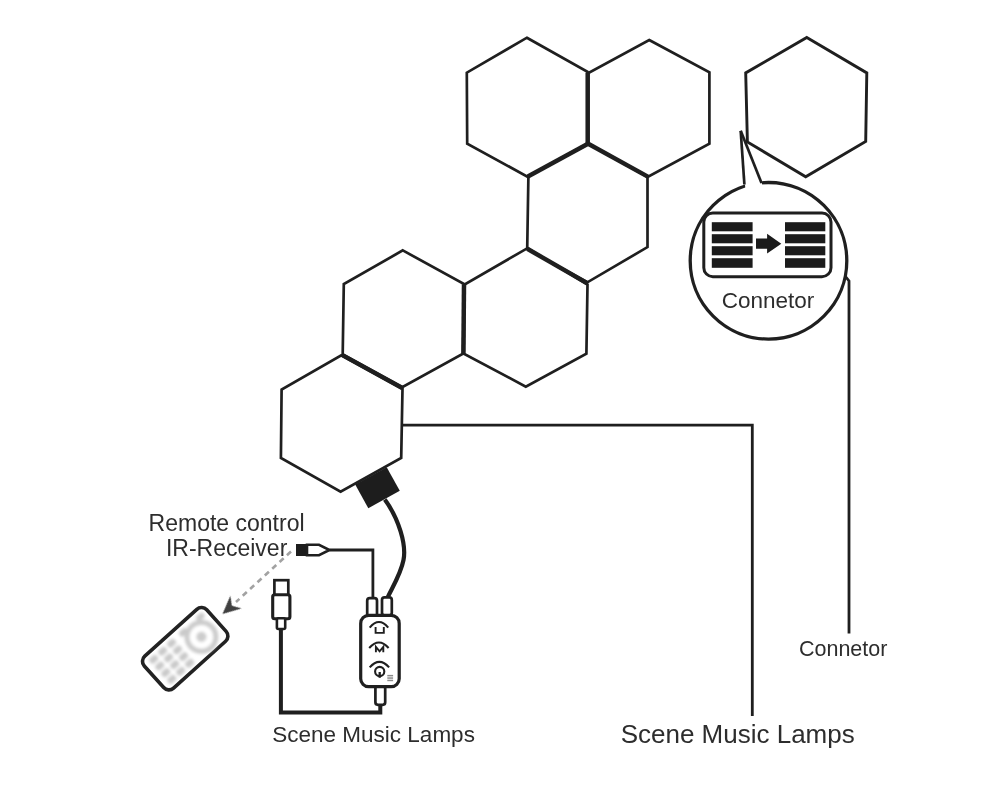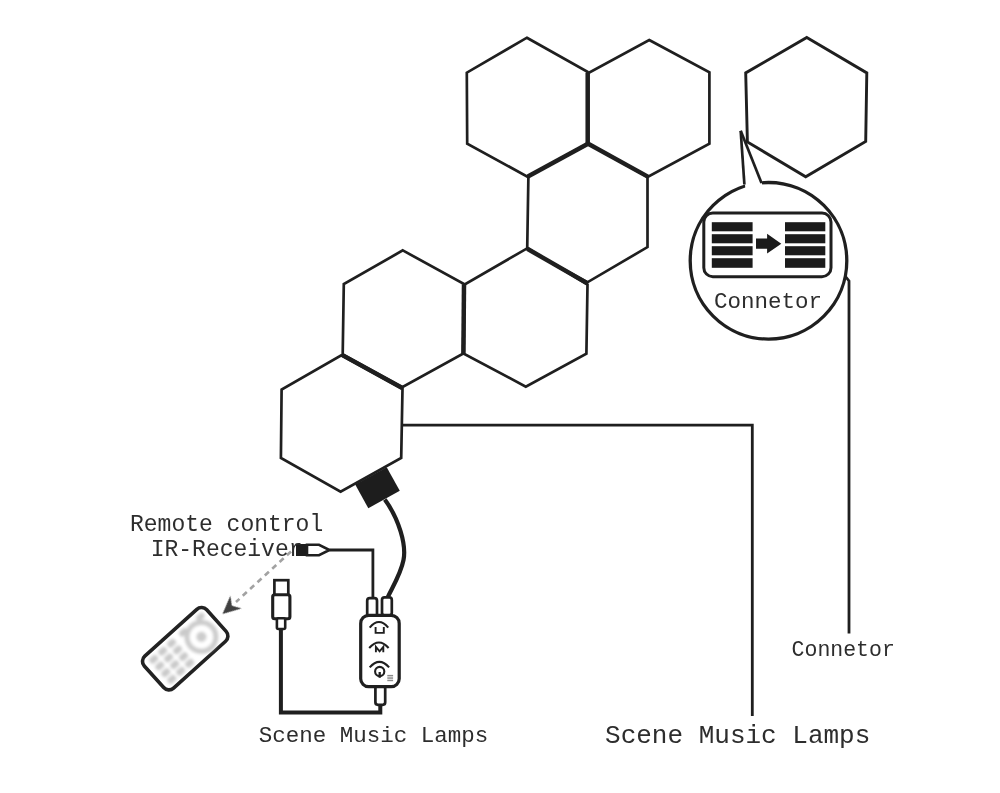--- a/index.html
+++ b/index.html
@@ -1,17 +1,17 @@
 <!DOCTYPE html>
 <html><head>
 <meta charset="utf-8">
 <style>
 html,body{margin:0;padding:0;background:#ffffff;}
 #wrap{position:relative;width:1000px;height:793px;background:#ffffff;overflow:hidden;
-font-family:Liberation Mono, monospace;filter:blur(0.34px);}
+font-family:Liberation Sans, sans-serif;filter:blur(0.34px);}
 svg{position:absolute;left:0;top:0;}
 </style>
 </head>
 <body>
 <div id="wrap">
 <svg width="1000" height="793" viewBox="0 0 1000 793">
 
 <g id="hexes">
 <polygon points="526.9,37.7 587.5,71.7 587.5,143.7 527.4,176.6 467.2,143.7 466.8,72.7" fill="white" stroke="#1f1f1f" stroke-width="2.7" stroke-linejoin="miter"></polygon>
 <polygon points="649.2,40.0 709.4,72.2 709.4,143.7 648.1,176.6 587.9,143.7 587.9,73.3" fill="white" stroke="#1f1f1f" stroke-width="2.7" stroke-linejoin="miter"></polygon>

